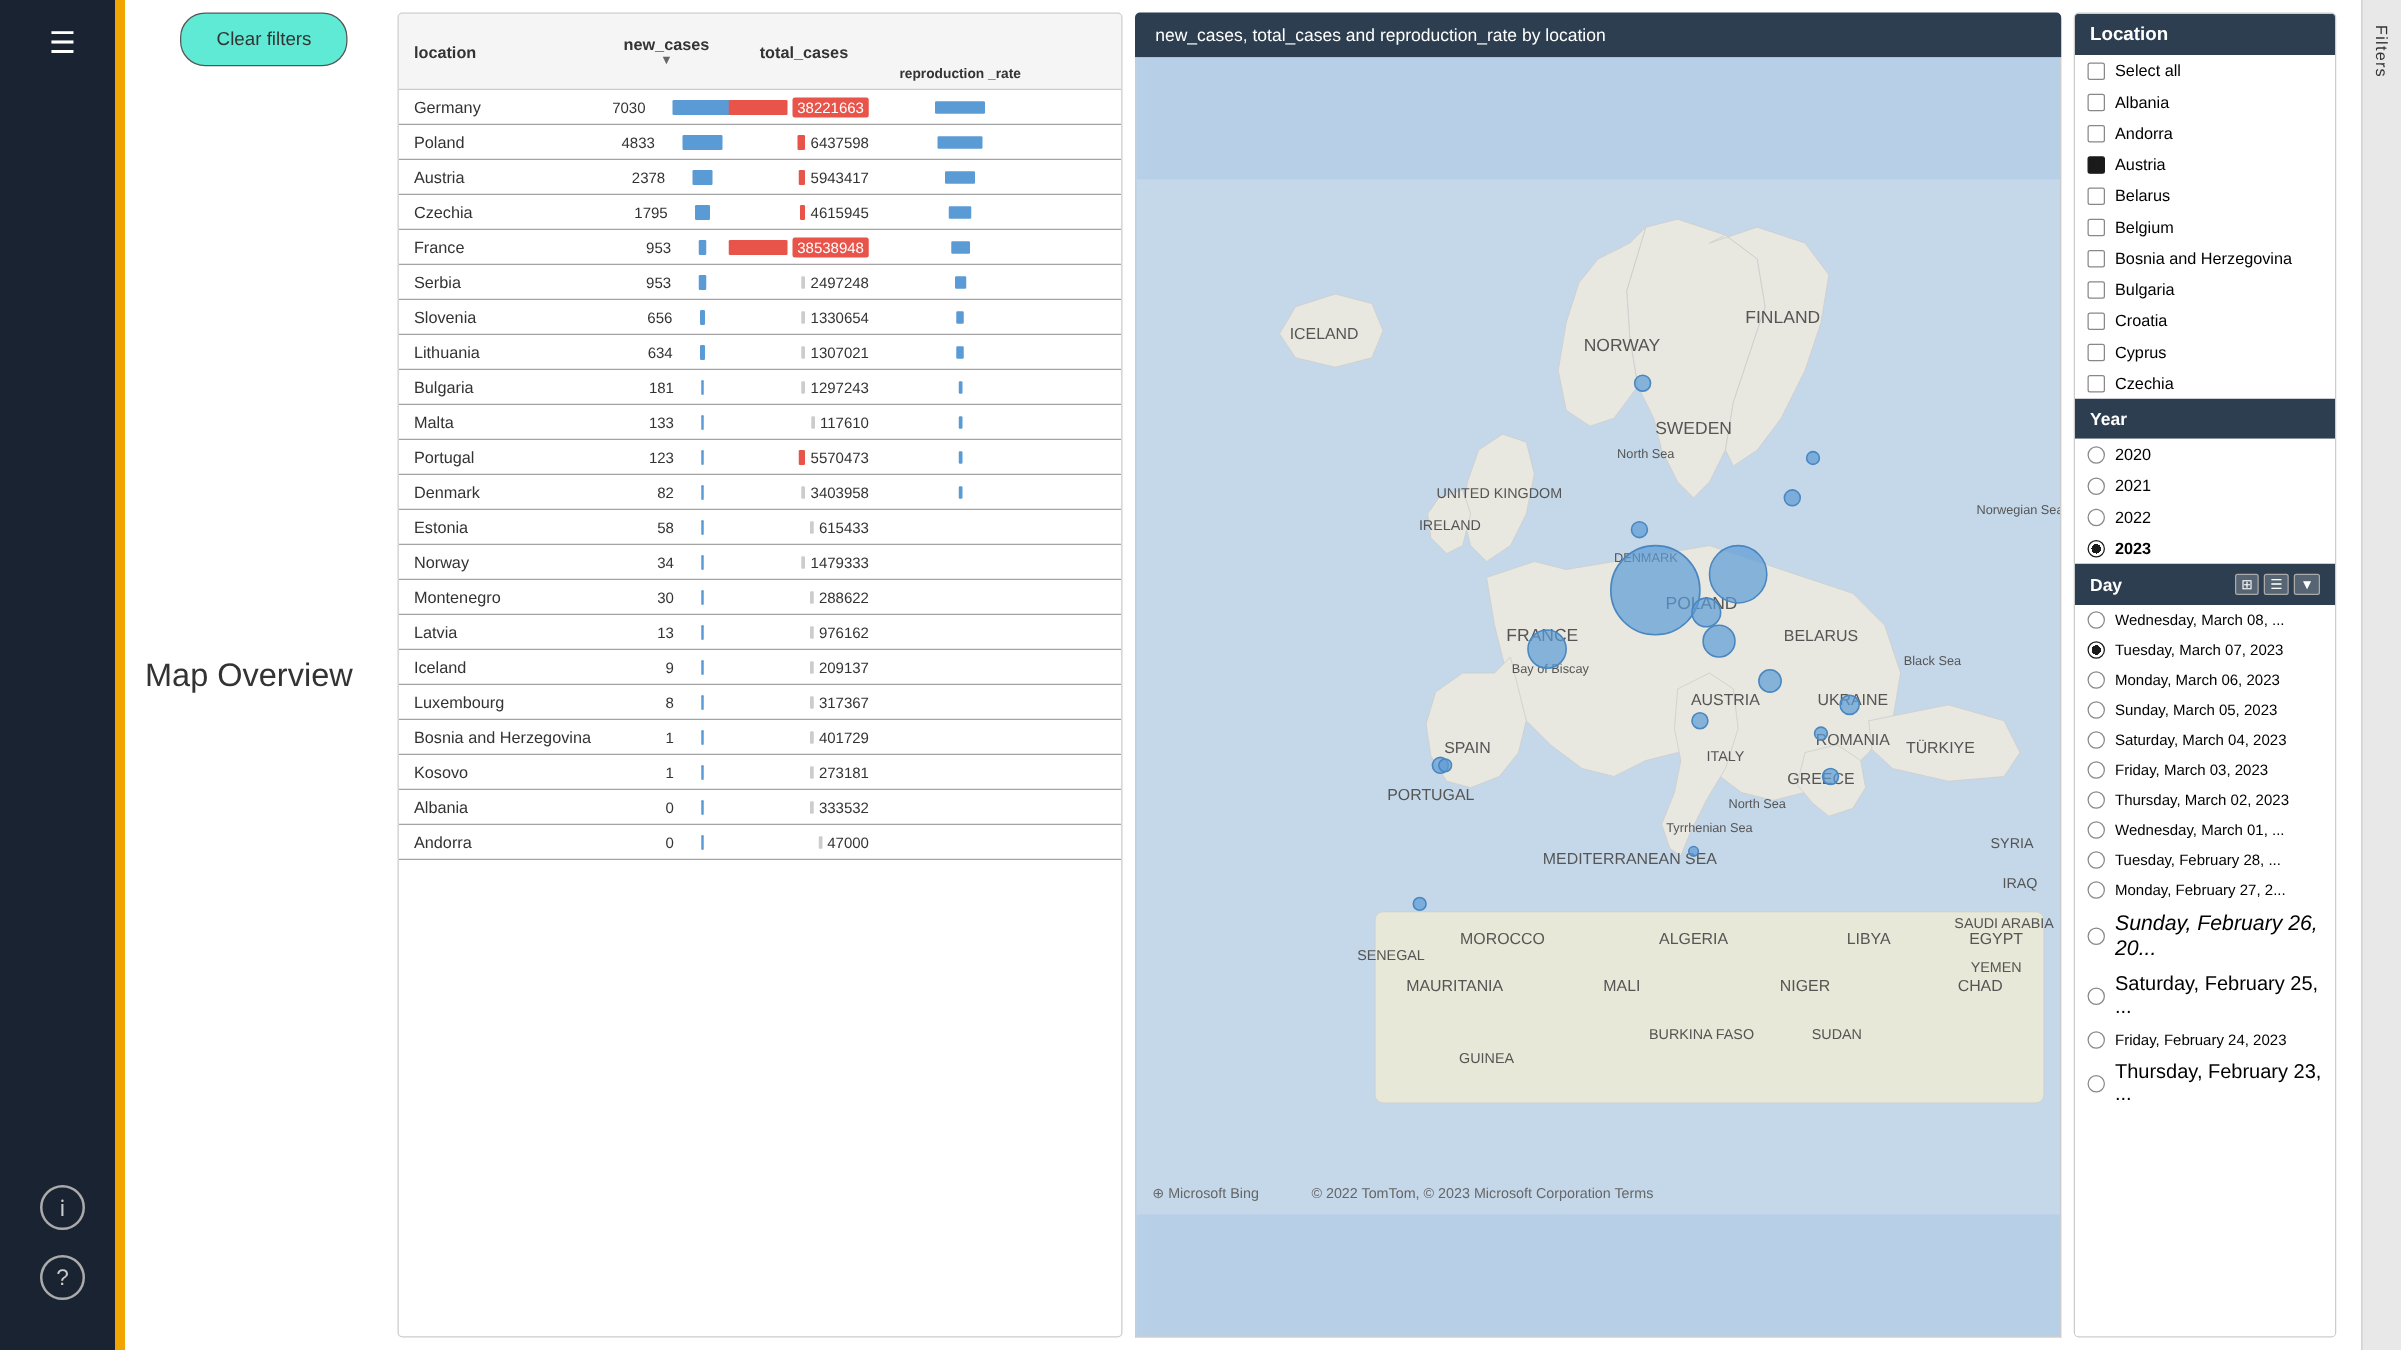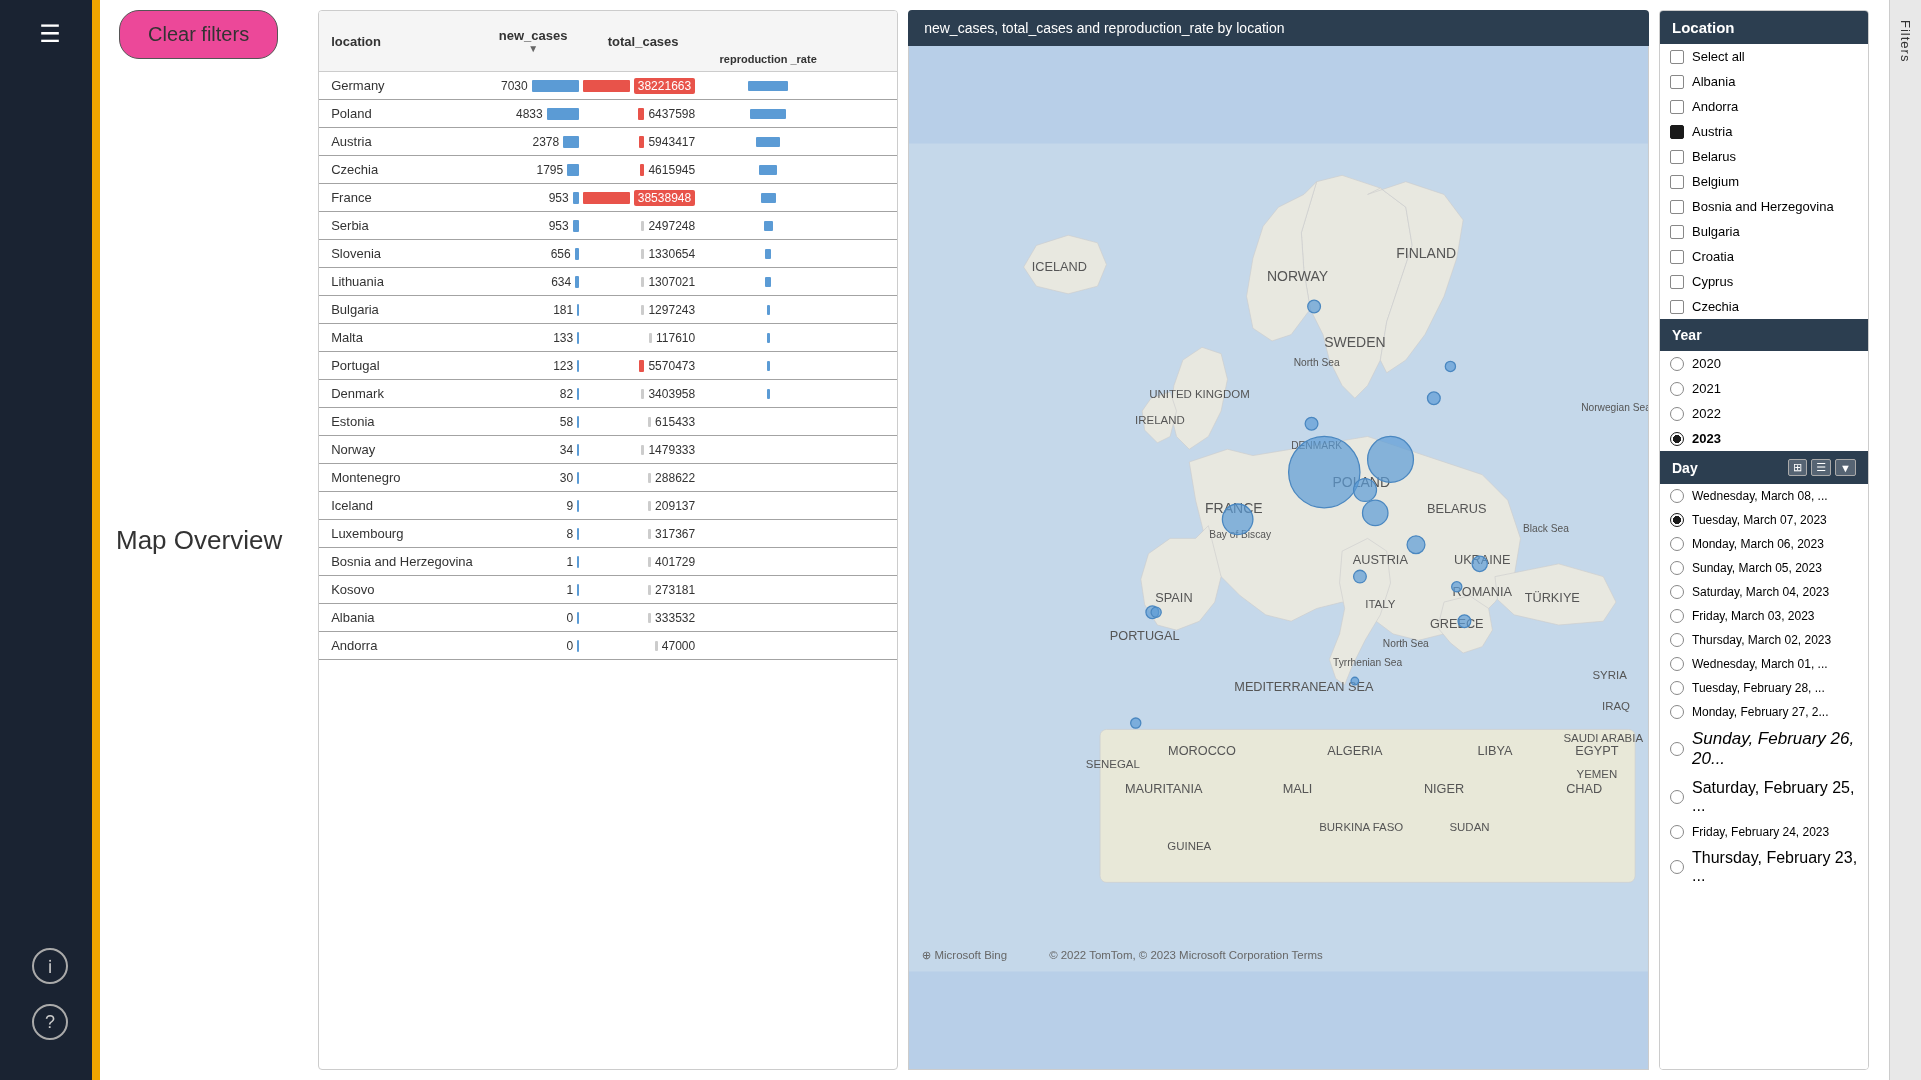--- a/index.html
+++ b/index.html
@@ -72,22 +72,22 @@
       font-weight: 300;
       color: #333;
     }
     .clear-filters-btn {
       position: absolute;
       right: 20px;
       top: 10px;
       border: 1.5px solid #555;
       border-radius: 20px;
       padding: 12px 28px;
-      background: #ec4899;
-      font-size: 20px;
+      background: #5eead4;
+      font-size: 15px;
       cursor: pointer;
       color: #333;
     }
 
     
     .content-area {
       flex: 1;
       display: flex;
       gap: 0;
       padding: 10px 20px 10px 20px;
@@ -143,23 +143,23 @@
       align-items: center;
       min-height: 28px;
     }
     .location-cell {
       padding-left: 8px;
       color: #333;
     }
     .new-cases-cell {
       display: flex;
       align-items: center;
-      justify-content: flex-end;
+      justify-content: center;
       padding-right: 4px;
-      gap: 4px;
+      gap: 22px;
     }
     .new-cases-value {
       font-size: 12px;
       color: #333;
       min-width: 40px;
       text-align: right;
     }
     .bar-container {
       height: 14px;
       display: flex;
@@ -597,20 +597,34 @@
             <div class="location-cell">Montenegro</div>
             <div class="new-cases-cell">
               <span class="new-cases-value">30</span>
               <div class="bar-container">
                 <div class="bar-blue" style="width: 2px;"></div>
               </div>
             </div>
             <div class="total-cases-cell">
               <div style="width: 3px; height: 10px; background: rgb(204, 204, 204); border-radius: 1px;"></div>
               <span class="total-value">288622</span>
+            </div>
+            <div class="repro-cell"></div>
+          </div>
+          <div class="table-row">
+            <div class="location-cell">Latvia</div>
+            <div class="new-cases-cell">
+              <span class="new-cases-value">13</span>
+              <div class="bar-container">
+                <div class="bar-blue" style="width: 2px;"></div>
+              </div>
+            </div>
+            <div class="total-cases-cell">
+              <div style="width: 3px; height: 10px; background: rgb(204, 204, 204); border-radius: 1px;"></div>
+              <span class="total-value">976162</span>
             </div>
             <div class="repro-cell"></div>
           </div>
           <div class="table-row">
             <div class="location-cell">Iceland</div>
             <div class="new-cases-cell">
               <span class="new-cases-value">9</span>
               <div class="bar-container">
                 <div class="bar-blue" style="width: 2px;"></div>
               </div>

